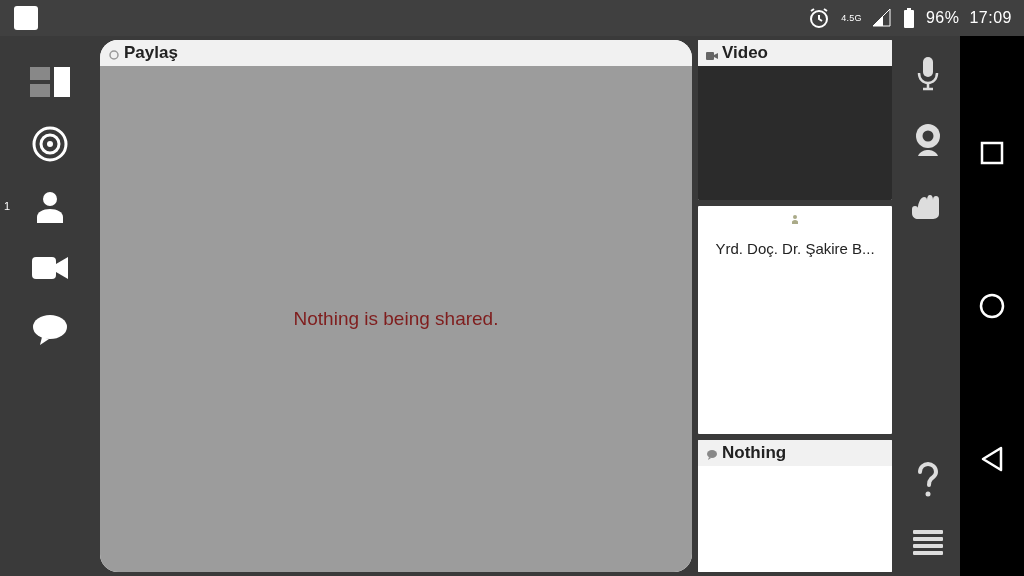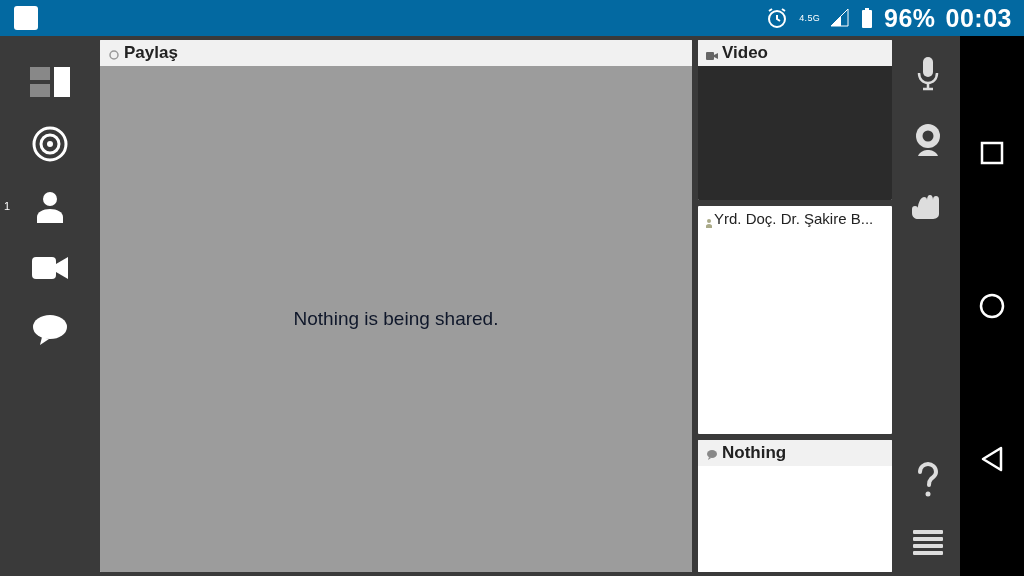--- a/index.html
+++ b/index.html
@@ -1,22 +1,22 @@
 <!DOCTYPE html>
 <html><head>
 <meta charset="utf-8">
 <style>
   * { box-sizing: border-box; margin: 0; padding: 0; }
   html, body { width: 1024px; height: 576px; overflow: hidden; font-family: Arial, Helvetica, sans-serif; background: #000; }
   .root { display: flex; flex-direction: column; width: 1024px; height: 576px; }
 
   
-  .statusbar { height: 36px; background: #0369a1; display: flex; align-items: center; justify-content: flex-end; color: #fff; gap: 10px; padding-right: 12px; position: relative; }
+  .statusbar { height: 36px; background: #404040; display: flex; align-items: center; justify-content: flex-end; color: #fff; gap: 10px; padding-right: 12px; position: relative; }
   .statusbar .appsq { position: absolute; left: 14px; top: 6px; width: 24px; height: 24px; background: #fff; border-radius: 3px; }
-  .statusbar .txt { font-size: 25px; letter-spacing: 0.5px; font-weight: bold; }
+  .statusbar .txt { font-size: 16px; letter-spacing: 0.5px; }
   .statusbar .netlabel { font-size: 9px; letter-spacing: 0.3px; }
   .statusbar svg { display: block; }
 
   
   .main { flex: 1; display: flex; background: #3a3a3a; }
 
   
   .leftbar { width: 100px; background: #3a3a3a; display: flex; flex-direction: column; align-items: center; padding-top: 24px; gap: 18px; position: relative; }
   .leftbar .item { width: 56px; height: 44px; display: flex; align-items: center; justify-content: center; color: #fff; }
   .leftbar .badge { position: absolute; left: 4px; top: 164px; font-size: 11px; color: #fff; }
@@ -24,28 +24,28 @@
 
   
   .content { flex: 1; display: grid; grid-template-columns: 1fr 194px; grid-template-rows: 160px 228px 1fr; gap: 6px; padding: 4px 4px 4px 0; background: #3a3a3a; }
   .panel { background: #fff; border-radius: 1px; overflow: hidden; display: flex; flex-direction: column; }
   .panel .titlebar { background: #f1f1f1; padding: 3px 8px; display: flex; align-items: center; gap: 4px; }
   .panel .titlebar .ticon { width: 12px; height: 12px; }
   .panel .titlebar .ttext { font-weight: bold; font-size: 17px; color: #222; }
   .panel .titlebar .tcount { font-size: 16px; color: #222; }
   .panel .body { flex: 1; }
 
-  .share-panel { grid-column: 1; grid-row: 1 / span 3; }
-  .share-panel .body { background: #9c9c9c; display: flex; align-items: center; justify-content: center; color: #0f172a; font-size: 19px; }
+  .share-panel { grid-column: 1; grid-row: 1 / span 3; border-radius: 18px; }
+  .share-panel .body { background: #9c9c9c; display: flex; align-items: center; justify-content: center; color: #7f1d1d; font-size: 19px; }
 
   .video-panel { background: #fff; }
   .video-panel .body { background: #2b2b2b; }
 
   .participants-panel .body { padding: 4px 6px; font-size: 15px; color: #222; white-space: nowrap; overflow: hidden; text-overflow: ellipsis; }
-  .participants-panel .prow { display: flex; align-items: center; gap: 0; }
+  .participants-panel .prow { display: flex; align-items: center; gap: 20px; flex-direction: column; }
   .participants-panel .picon { width: 10px; height: 10px; }
 
   .chat-panel .body { background: #fff; }
 
   
   .rightbar { width: 64px; background: #3a3a3a; display: flex; flex-direction: column; align-items: center; padding-top: 18px; padding-bottom: 14px; justify-content: space-between; }
   .rightbar .top { display: flex; flex-direction: column; gap: 26px; align-items: center; }
   .rightbar .bottom { display: flex; flex-direction: column; gap: 22px; align-items: center; }
   .rightbar .btn { width: 40px; height: 40px; display: flex; align-items: center; justify-content: center; color: #ddd; }
   .rightbar svg { display: block; }
@@ -76,21 +76,21 @@
           <path d="M1 18L11 8V18H1Z" fill="#fff"></path>
         </svg>
     </span>
     <span>
       <svg width="14" height="22" viewBox="0 0 14 22">
           <rect x="2" y="3" width="10" height="18" rx="1" fill="#fff"></rect>
           <rect x="5" y="1" width="4" height="2" fill="#fff"></rect>
         </svg>
     </span>
     <span class="txt">96%</span>
-    <span class="txt">00:03</span>
+    <span class="txt">17:09</span>
   </div>
 
   <div class="main">
 
     <div class="leftbar">
       <div class="item">
         <svg width="40" height="30" viewBox="0 0 40 30">
             <rect x="0" y="0" width="20" height="13" fill="#888"></rect>
             <rect x="0" y="17" width="20" height="13" fill="#888"></rect>
             <rect x="24" y="0" width="16" height="30" fill="#fff"></rect>

